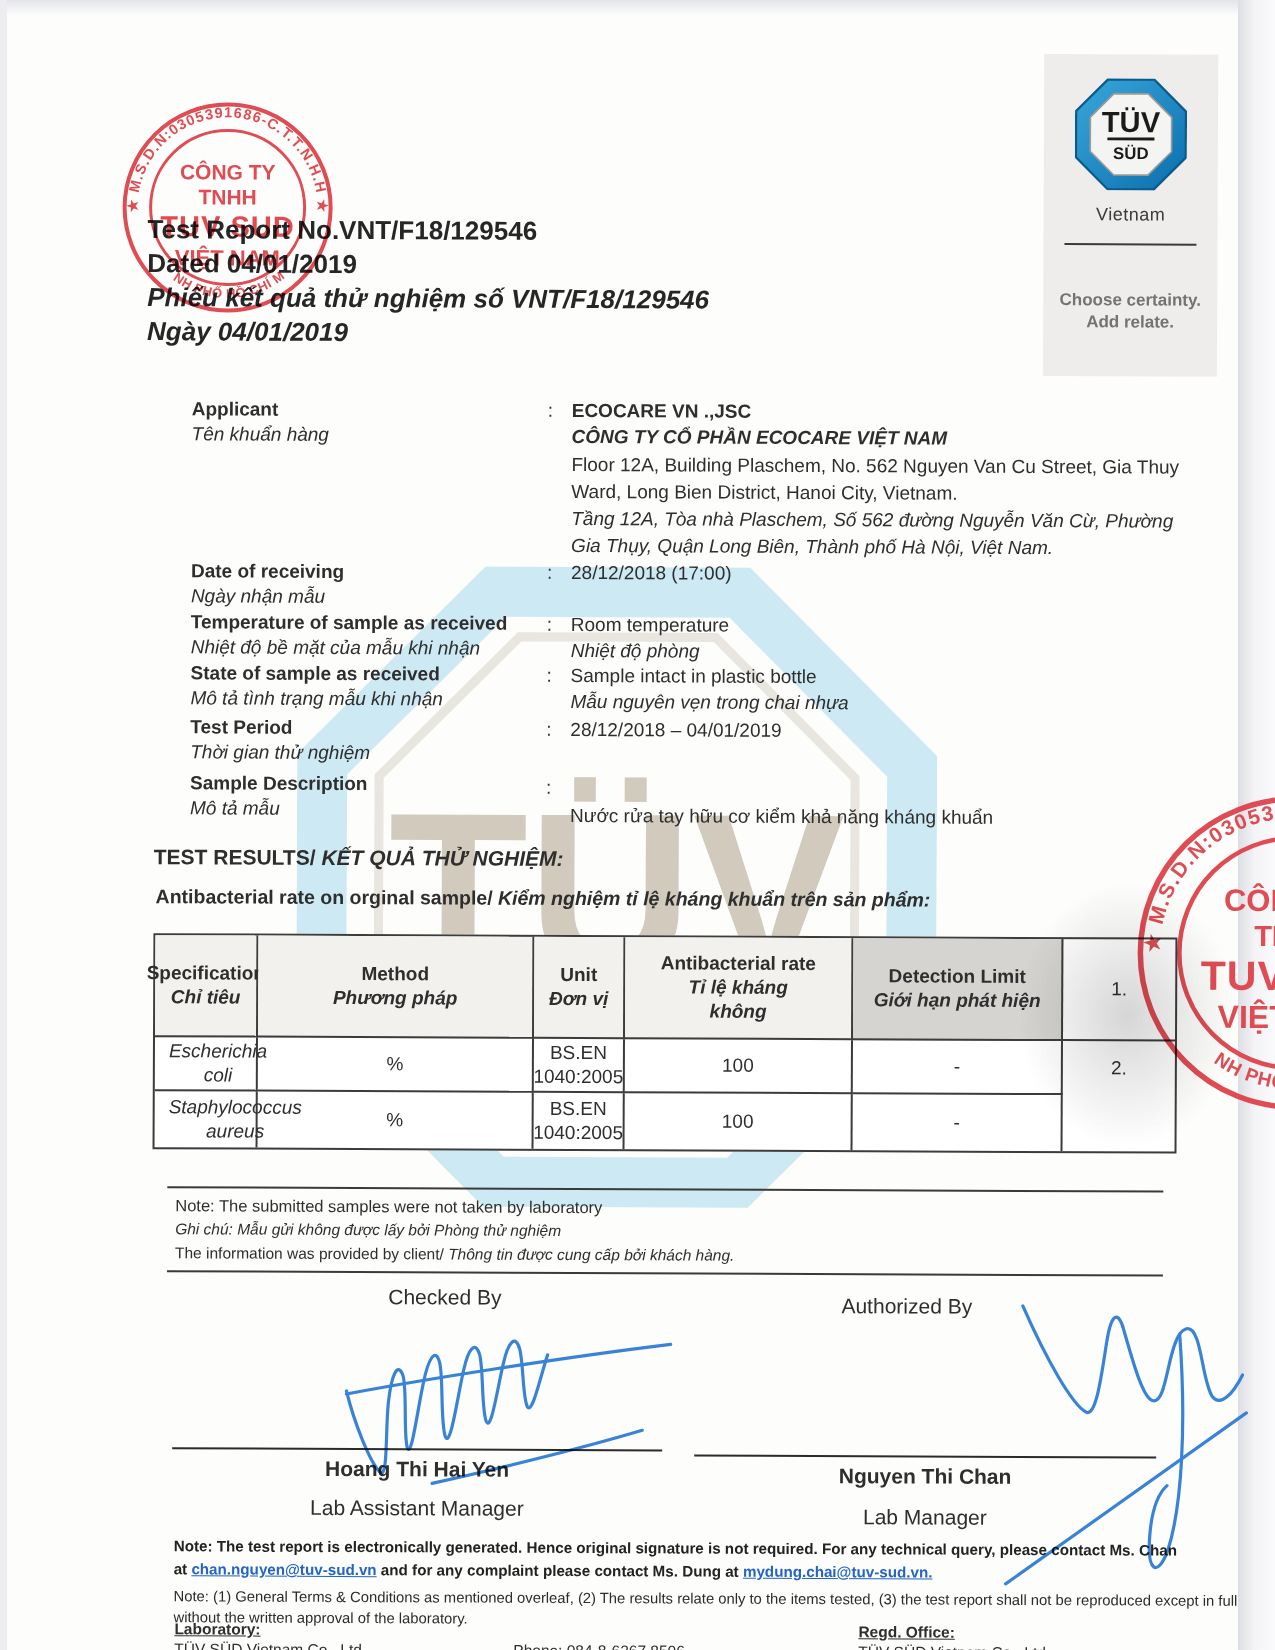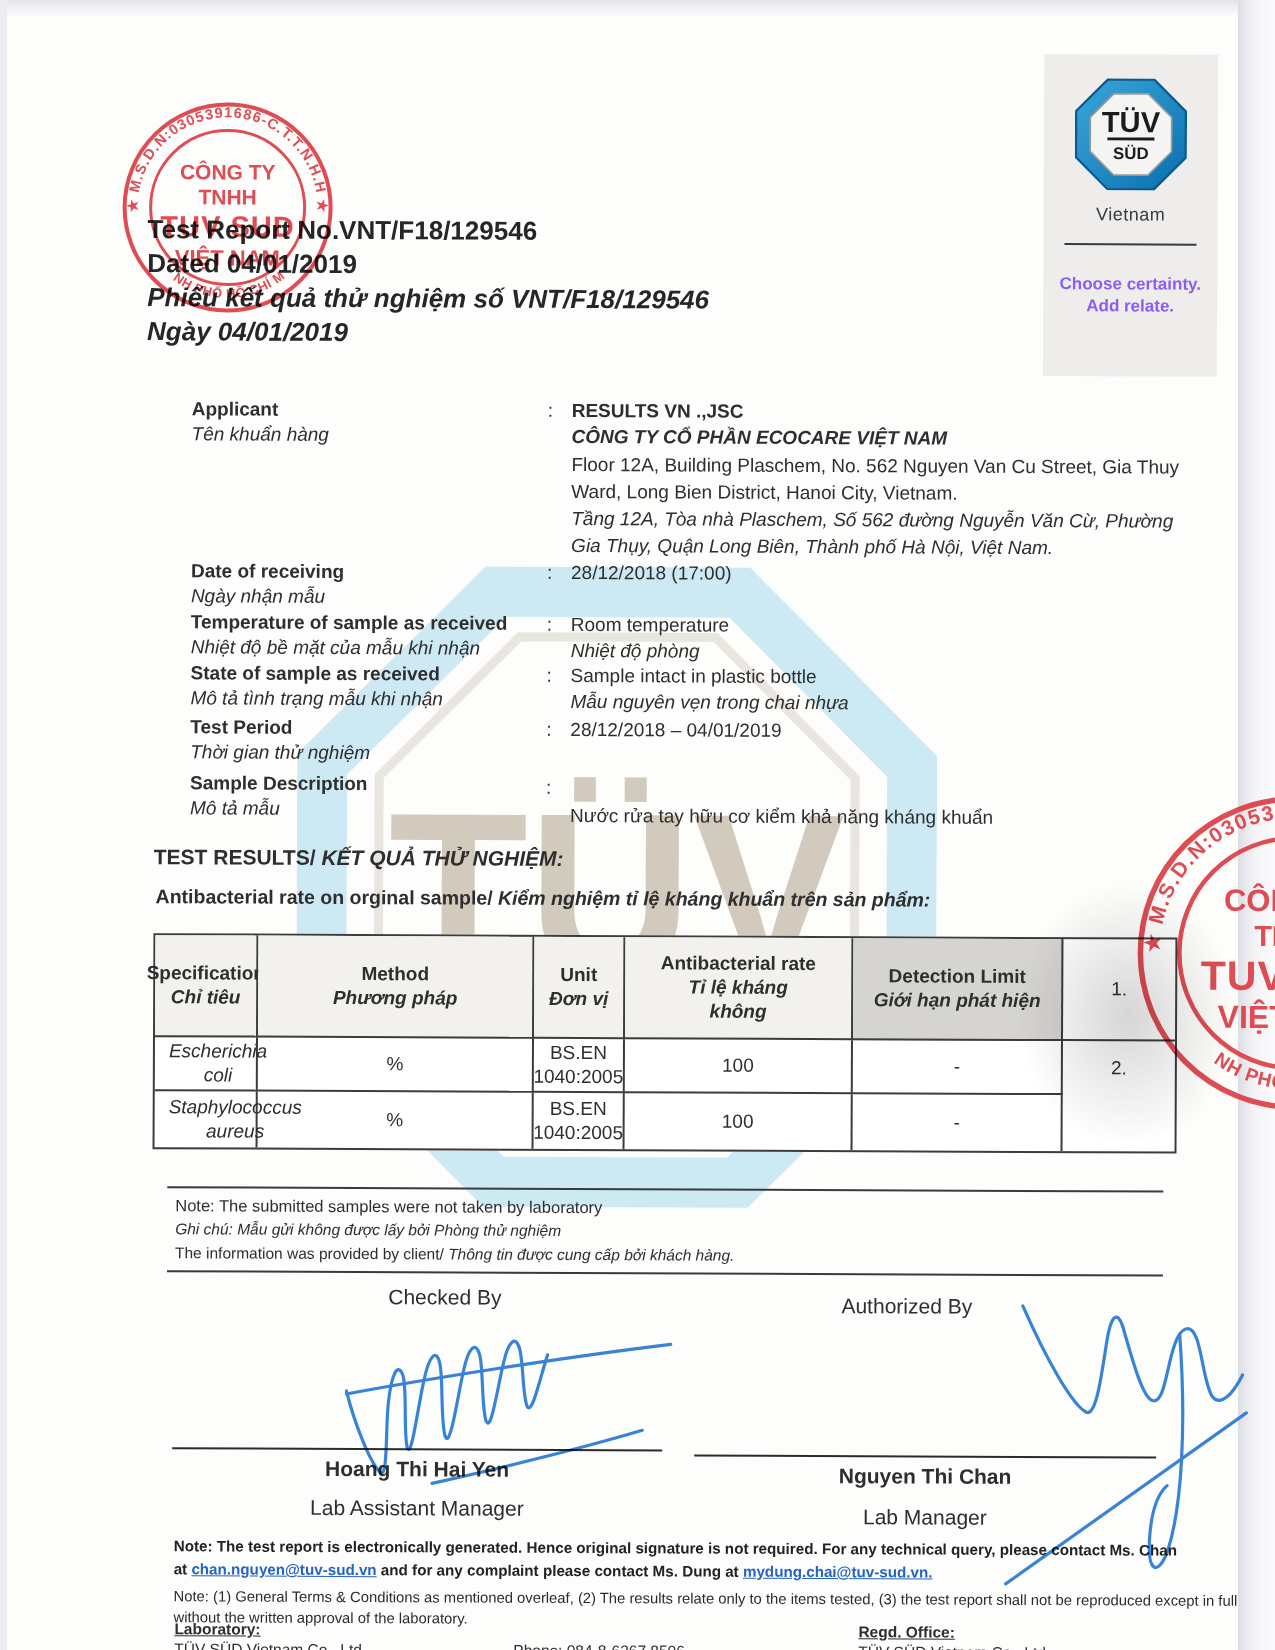--- a/index.html
+++ b/index.html
@@ -16,21 +16,21 @@
         background:radial-gradient(ellipse at center,rgba(95,95,95,.26),rgba(95,95,95,0) 72%);
         mix-blend-mode:multiply;pointer-events:none;}
   
   .watermark{position:absolute;left:300px;top:545px;z-index:1;pointer-events:none;}
   
   .brand-panel{position:absolute;left:1044px;top:50px;width:174px;height:322px;
         background:#efedeb;z-index:2;text-align:center;}
   .brand-logo{margin:24px auto 0 auto;display:block;}
   .brand-region{font-size:18px;color:#3a3a3a;margin-top:14px;letter-spacing:.5px;}
   .brand-divider{width:132px;margin:18px auto 0 auto;border-top:2px solid #3a3a3a;}
-  .brand-tagline{margin-top:28px;color:#8b5cf6;font-weight:bold;font-size:17px;line-height:22px;}
+  .brand-tagline{margin-top:44px;color:#737373;font-weight:bold;font-size:17px;line-height:22px;}
   
   .stamp{position:absolute;z-index:4;mix-blend-mode:multiply;opacity:.92;pointer-events:none;}
   .stamp-left{left:110px;top:89px;}
   .stamp-right{left:1128px;top:778px;}
   
   .title-block{position:absolute;left:148px;top:212px;z-index:3;color:#262626;}
   .title-line{font-size:26px;font-weight:bold;line-height:34px;white-space:nowrap;}
   .italic{font-style:italic;}
   
   .lbl{position:absolute;left:193px;font-size:19px;font-weight:bold;white-space:nowrap;z-index:3;}
@@ -154,21 +154,21 @@
     <div class="title-block">
       <div class="title-line">Test Report No.VNT/F18/129546</div>
       <div class="title-line">Dated 04/01/2019</div>
       <div class="title-line italic">Phiếu kết quả thử nghiệm số VNT/F18/129546</div>
       <div class="title-line italic">Ngày 04/01/2019</div>
     </div>
 
     <div class="lbl" style="top:398px">Applicant</div>
     <div class="sublbl" style="top:423px">Tên khuẩn hàng</div>
     <div class="colon" style="top:398px">:</div>
-    <div class="val b" style="top:398px">RESULTS VN .,JSC</div>
+    <div class="val b" style="top:398px">ECOCARE VN .,JSC</div>
     <div class="val b italic" style="top:424px">CÔNG TY CỔ PHẦN ECOCARE VIỆT NAM</div>
     <div class="val" style="top:452px">Floor 12A, Building Plaschem, No. 562 Nguyen Van Cu Street, Gia Thuy</div>
     <div class="val" style="top:479px">Ward, Long Bien District, Hanoi City, Vietnam.</div>
     <div class="val italic" style="top:506px">Tầng 12A, Tòa nhà Plaschem, Số 562 đường Nguyễn Văn Cừ, Phường</div>
     <div class="val italic" style="top:533px">Gia Thụy, Quận Long Biên, Thành phố Hà Nội, Việt Nam.</div>
 
     <div class="lbl" style="top:560px">Date of receiving</div>
     <div class="sublbl" style="top:585px">Ngày nhận mẫu</div>
     <div class="colon" style="top:560px">:</div>
     <div class="val" style="top:560px">28/12/2018 (17:00)</div>

